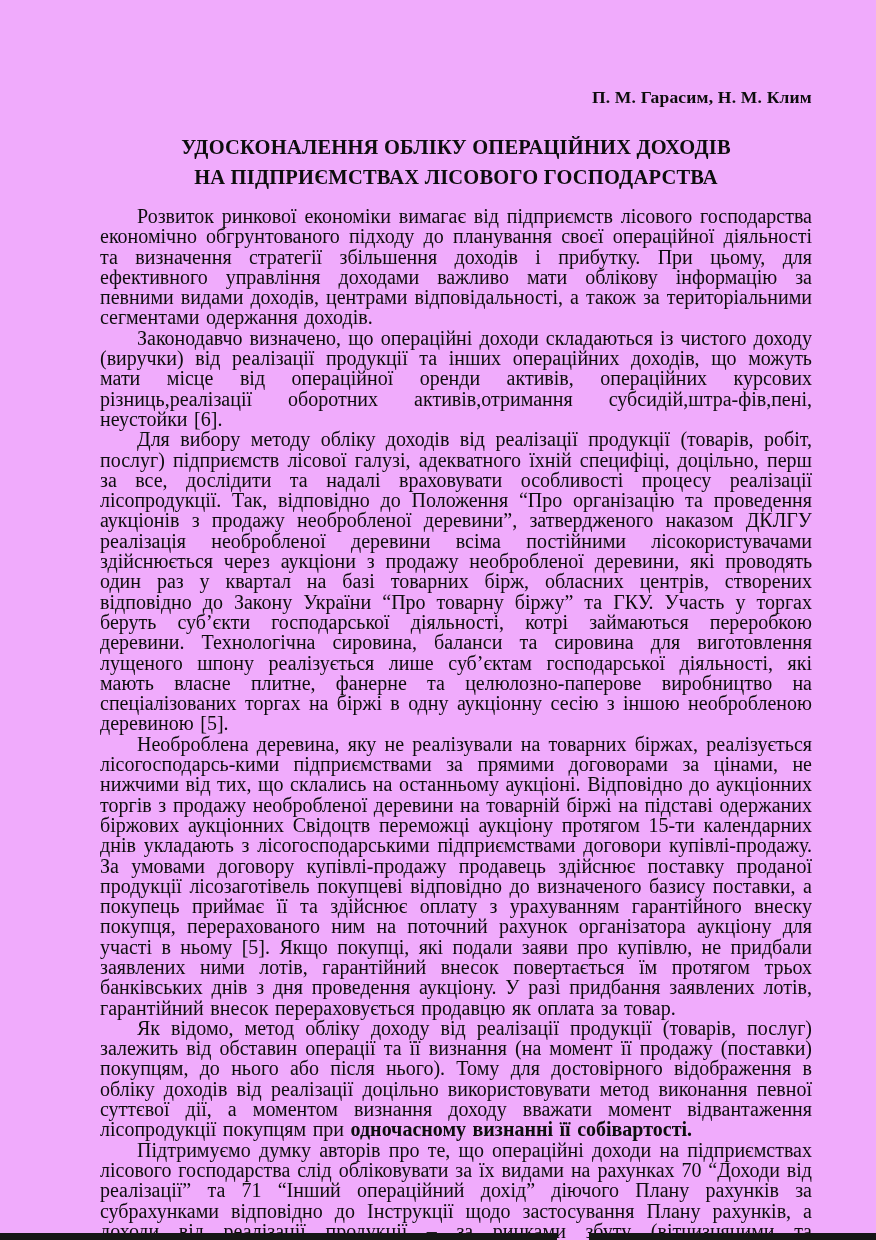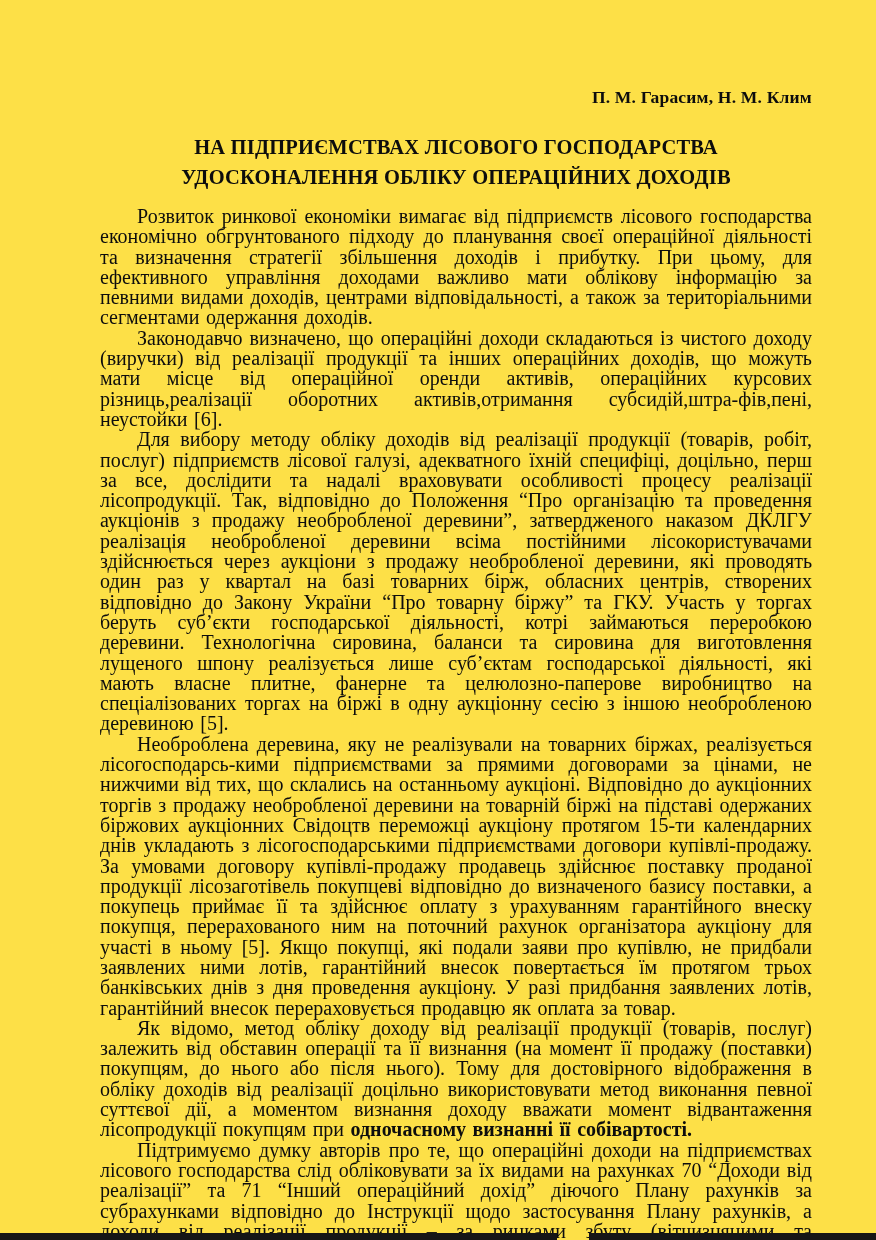--- a/index.html
+++ b/index.html
@@ -4,21 +4,21 @@
 <style>
   html, body {
     margin: 0;
     padding: 0;
     background: #ffffff;
   }
   .page {
     position: relative;
     width: 876px;
     height: 1240px;
-    background: #fde047;
+    background: #f0abfc;
     overflow: hidden;
     font-family: "Liberation Serif", "DejaVu Serif", serif;
     color: #0d0d0d;
   }
   .content {
     position: absolute;
     left: 100px;
     top: 86px;
     width: 712px;
   }
@@ -72,22 +72,22 @@
 </head>
 <body>
 
 <div class="page">
   <div class="content">
 
     <div class="authors-line">П. М. Гарасим, Н. М. Клим</div>
 
 
     <div class="article-title">
+      <div>УДОСКОНАЛЕННЯ ОБЛІКУ ОПЕРАЦІЙНИХ ДОХОДІВ</div>
       <div>НА ПІДПРИЄМСТВАХ ЛІСОВОГО ГОСПОДАРСТВА</div>
-      <div>УДОСКОНАЛЕННЯ ОБЛІКУ ОПЕРАЦІЙНИХ ДОХОДІВ</div>
     </div>
 
     <div class="body-text">
       <p class="para">Розвиток ринкової економіки вимагає від підприємств лісового господарства економічно обгрунтованого підходу до планування своєї операційної діяльності та визначення стратегії збільшення доходів і прибутку. При цьому, для ефективного управління доходами важливо мати облікову інформацію за певними видами доходів, центрами відповідальності, а також за територіальними сегментами одержання доходів.</p>
       <p class="para">Законодавчо визначено, що операційні доходи складаються із чистого доходу (виручки) від реалізації продукції та інших операційних доходів, що можуть мати місце від операційної оренди активів, операційних курсових різниць,реалізації оборотних активів,отримання субсидій,штра-фів,пені, неустойки [6].</p>
       <p class="para">Для вибору методу обліку доходів від реалізації продукції (товарів, робіт, послуг) підприємств лісової галузі, адекватного їхній специфіці, доцільно, перш за все, дослідити та надалі враховувати особливості процесу реалізації лісопродукції. Так, відповідно до Положення “Про організацію та проведення аукціонів з продажу необробленої деревини”, затвердженого наказом ДКЛГУ реалізація необробленої деревини всіма постійними лісокористувачами здійснюється через аукціони з продажу необробленої деревини, які проводять один раз у квартал на базі товарних бірж, обласних центрів, створених відповідно до Закону України “Про товарну біржу” та ГКУ. Участь у торгах беруть суб’єкти господарської діяльності, котрі займаються переробкою деревини. Технологічна сировина, баланси та сировина для виготовлення лущеного шпону реалізується лише суб’єктам господарської діяльності, які мають власне плитне, фанерне та целюлозно-паперове виробництво на спеціалізованих торгах на біржі в одну аукціонну сесію з іншою необробленою деревиною [5].</p>
       <p class="para">Необроблена деревина, яку не реалізували на товарних біржах, реалізується лісогосподарсь-кими підприємствами за прямими договорами за цінами, не нижчими від тих, що склались на останньому аукціоні. Відповідно до аукціонних торгів з продажу необробленої деревини на товарній біржі на підставі одержаних біржових аукціонних Свідоцтв переможці аукціону протягом 15-ти календарних днів укладають з лісогосподарськими підприємствами договори купівлі-продажу. За умовами договору купівлі-продажу продавець здійснює поставку проданої продукції лісозаготівель покупцеві відповідно до визначеного базису поставки, а покупець приймає її та здійснює оплату з урахуванням гарантійного внеску покупця, перерахованого ним на поточний рахунок організатора аукціону для участі в ньому [5]. Якщо покупці, які подали заяви про купівлю, не придбали заявлених ними лотів, гарантійний внесок повертається їм протягом трьох банківських днів з дня проведення аукціону. У разі придбання заявлених лотів, гарантійний внесок перераховується продавцю як оплата за товар.</p>
       <p class="para"><span>Як відомо, метод обліку доходу від реалізації продукції (товарів, послуг) залежить від обставин операції та її визнання (на момент її продажу (поставки) покупцям, до нього або після нього). Тому для достовірного відображення в обліку доходів від реалізації доцільно використовувати метод виконання певної суттєвої дії, а моментом визнання доходу вважати момент відвантаження лісопродукції покупцям при </span><b>одночасному визнанні її собівартості.</b></p>
       <p class="para">Підтримуємо думку авторів про те, що операційні доходи на підприємствах лісового господарства слід обліковувати за їх видами на рахунках 70 “Доходи від реалізації” та 71 “Інший операційний дохід” діючого Плану рахунків за субрахунками відповідно до Інструкції щодо застосування Плану рахунків, а доходи від реалізації продукції – за ринками збуту (вітчизняними та зарубіжними) із деталізацію в рамках аналітичних рахунків у розрізі видів лісопродукції, продукції переробки та побічного користування лісом [4; 5]. При цьому, інформація про операційні доходи на</p>
     </div>

